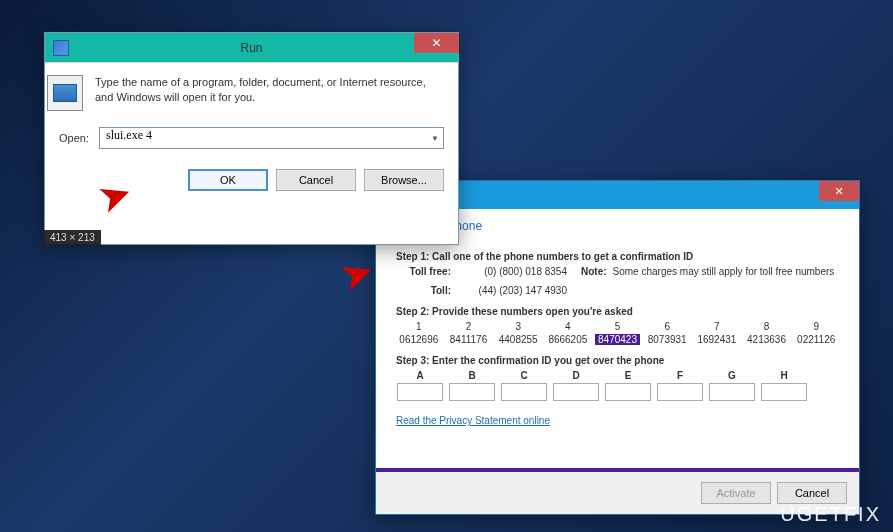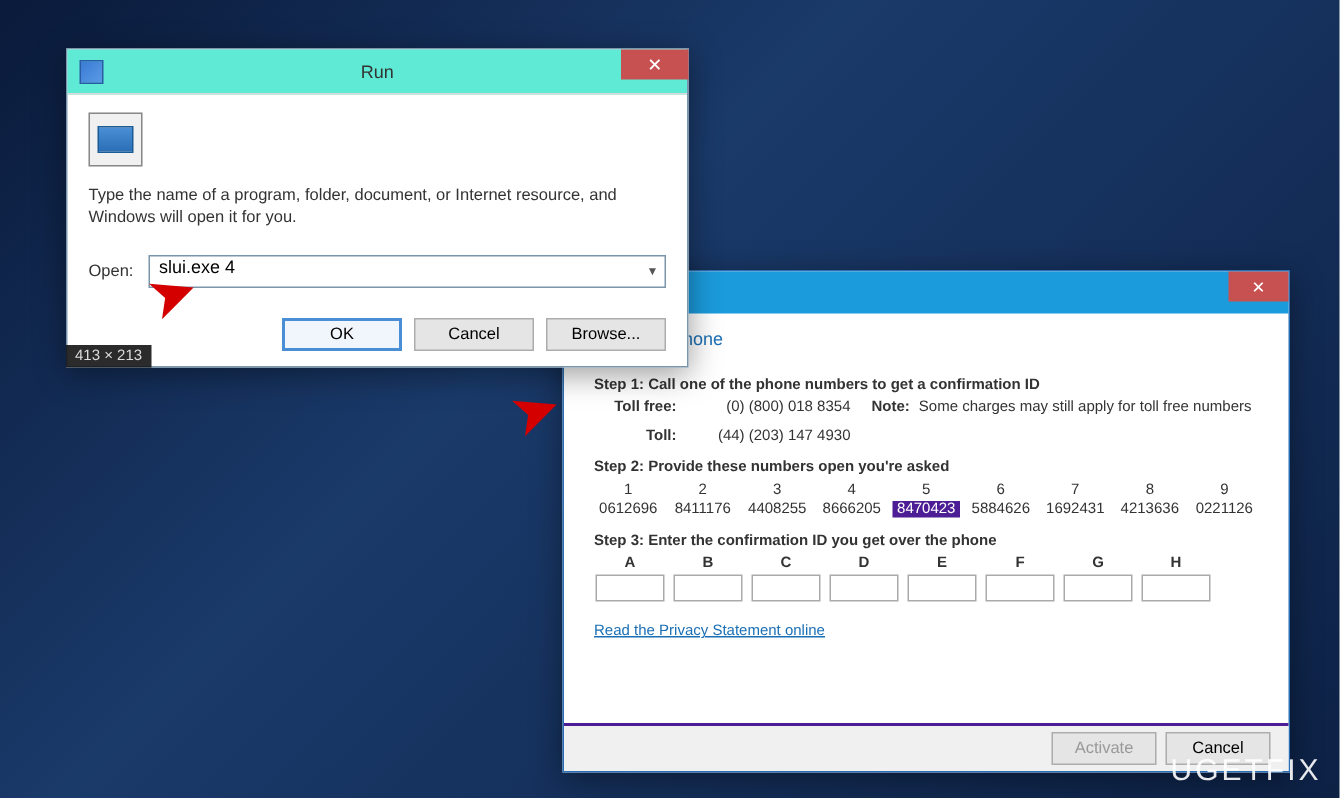--- a/index.html
+++ b/index.html
@@ -18,21 +18,21 @@
       top: 32px;
       left: 44px;
       width: 415px;
       height: 213px;
       background: #fff;
       border: 1px solid #7a96ad;
       box-shadow: 0 4px 20px rgba(0,0,0,0.4);
     }
     .run-titlebar {
       height: 30px;
-      background: #5eead4;
+      background: #14b8a6;
       display: flex;
       align-items: center;
       position: relative;
       border-bottom: 1px solid #d8d8d8;
     }
     .run-icon {
       width: 16px;
       height: 16px;
       margin-left: 8px;
       background: linear-gradient(135deg, #3a7bd5, #5a9be5);
@@ -52,24 +52,23 @@
       background: #c75050;
       color: #fff;
       display: flex;
       align-items: center;
       justify-content: center;
       font-size: 12px;
       margin-top: -10px;
       margin-right: -1px;
     }
     .run-body {
-      padding: 12px 14px 8px 14px;
+      padding: 12px 14px 8px 2px;
       display: flex;
       gap: 12px;
-      flex-direction: column;
     }
     .run-big-icon {
       width: 36px;
       height: 36px;
       background: #f0f0f0;
       border: 1px solid #888;
       display: flex;
       align-items: center;
       justify-content: center;
       flex-shrink: 0;
@@ -95,20 +94,21 @@
       font-size: 11px;
       color: #333;
     }
     .run-combo {
       flex: 1;
       height: 22px;
       border: 1px solid #7a96ad;
       font-size: 12px;
       padding: 0 6px;
       position: relative;
+      font-family: Liberation Serif, serif;
     }
     .run-combo-arrow {
       position: absolute;
       right: 4px;
       top: 50%;
       transform: translateY(-50%);
       font-size: 8px;
       color: #555;
     }
     .run-buttons {
@@ -234,23 +234,23 @@
       font-size: 10px;
       margin-top: 14px;
       display: inline-block;
       text-align: center;
     }
     .activ-footer {
       position: absolute;
       bottom: 0;
       left: 0;
       right: 0;
-      height: 32px;
+      height: 46px;
       background: #f0f0f0;
-      border-top: 2px solid #4c1d95;
+      border-top: 4px solid #4c1d95;
       display: flex;
       justify-content: flex-end;
       align-items: center;
       gap: 6px;
       padding: 0 12px;
     }
     .activ-footer button {
       width: 70px;
       height: 22px;
       font-size: 11px;
@@ -310,21 +310,21 @@
         <div class="num-col">
           <div class="idx">4</div>
           <div class="val">8666205</div>
         </div>
         <div class="num-col selected">
           <div class="idx">5</div>
           <div class="val">8470423</div>
         </div>
         <div class="num-col">
           <div class="idx">6</div>
-          <div class="val">5884626</div>
+          <div class="val">8073931</div>
         </div>
         <div class="num-col">
           <div class="idx">7</div>
           <div class="val">1692431</div>
         </div>
         <div class="num-col">
           <div class="idx">8</div>
           <div class="val">4213636</div>
         </div>
         <div class="num-col">

